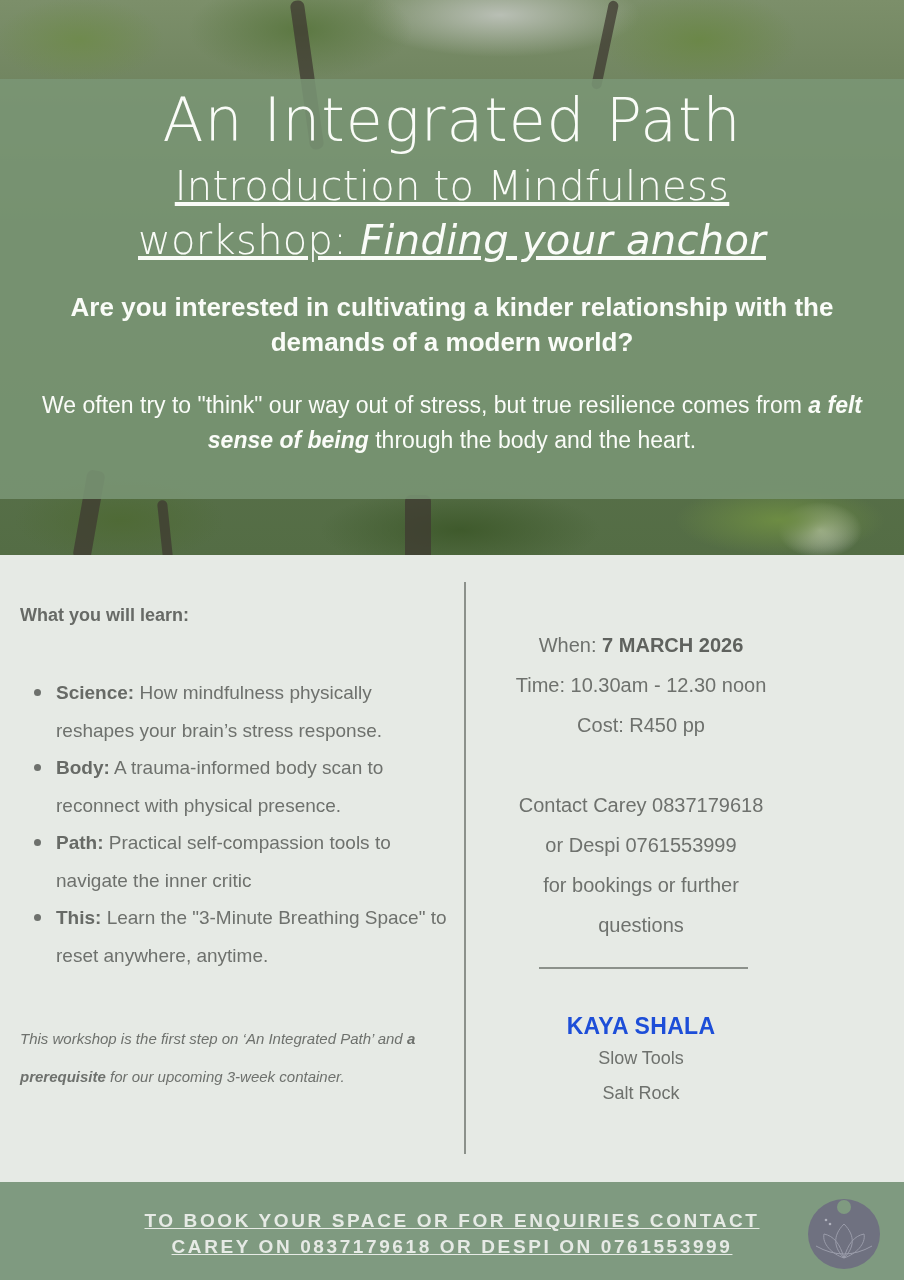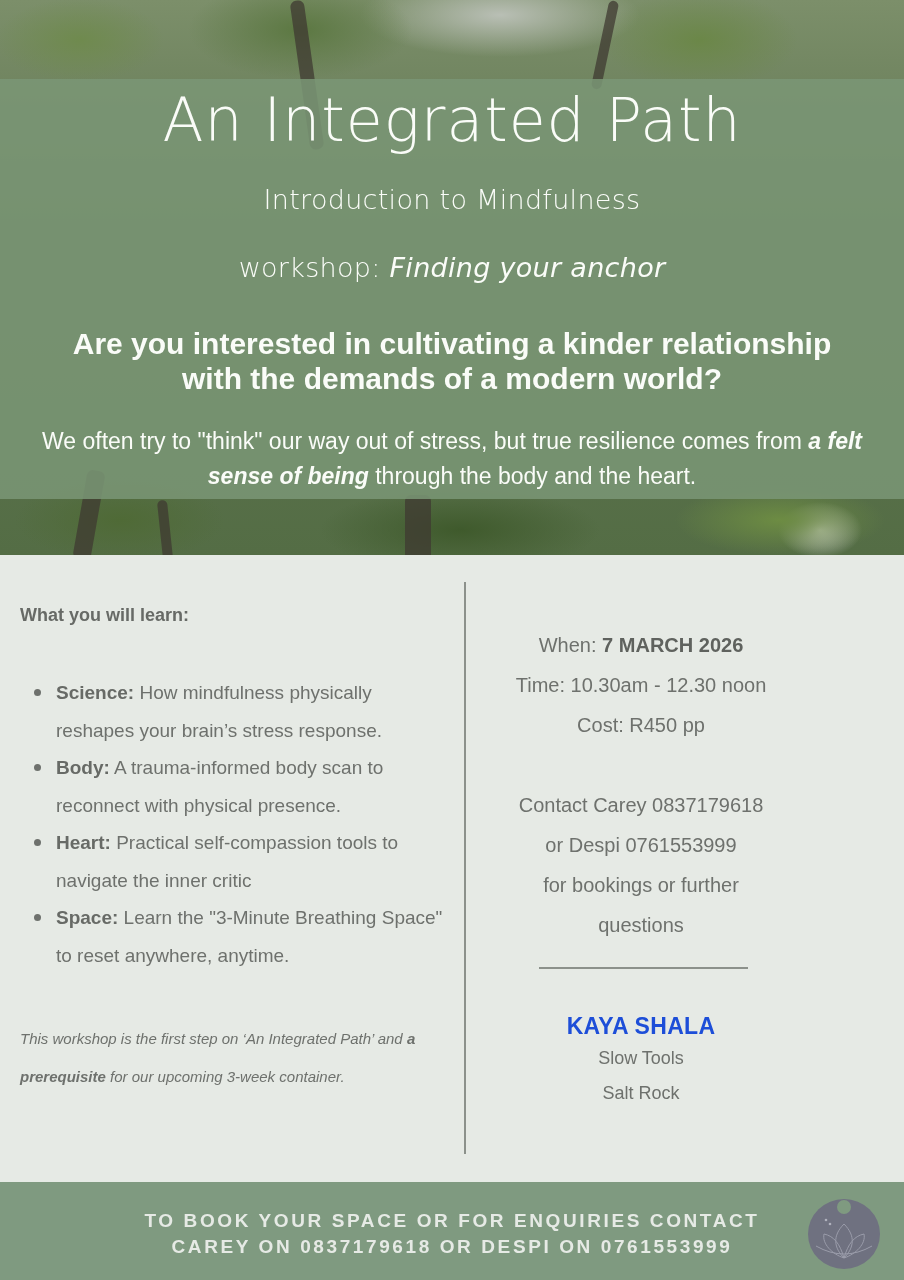--- a/index.html
+++ b/index.html
@@ -23,25 +23,25 @@
   .trunk { position: absolute; background: #3f3a32; border-radius: 6px; opacity: .75; }
   .overlay {
     position: absolute; left: 0; top: 79px; width: 904px; height: 420px;
     background: rgba(122, 150, 118, 0.86);
   }
   .hero-text { position: absolute; left: 0; top: 66px; width: 904px; text-align: center; color: #fafcf8; }
   .title {
     font-family: "DejaVu Sans", sans-serif; font-weight: 300; font-size: 60px;
     letter-spacing: 1px; margin-top: 16px; line-height: 76px;
   }
-  .subtitle { font-size: 27px; font-weight: 300; line-height: 52px; margin-top: 16px; letter-spacing: .3px; }
+  .subtitle { font-size: 40px; font-weight: 300; line-height: 52px; margin-top: 2px; letter-spacing: .3px; text-decoration: underline; }
   .subtitle em { font-style: italic; }
   .question {
-    font-family: "Liberation Sans", sans-serif; font-weight: bold; font-size: 30px;
-    line-height: 35px; margin: 32px auto 0; width: 800px;
+    font-family: "Liberation Sans", sans-serif; font-weight: bold; font-size: 26px;
+    line-height: 35px; margin: 24px auto 0; width: 800px;
   }
   .statement {
     font-family: "Liberation Sans", sans-serif; font-size: 23px; line-height: 35px;
     margin: 28px auto 0; width: 880px;
   }
   .statement b { font-style: italic; font-weight: bold; }
 
   
   .info { position: absolute; left: 0; top: 555px; width: 724px; height: 627px; background: #e6eae5; }
   .divider-v { position: absolute; left: 464px; top: 27px; width: 2px; height: 572px; background: #8c918b; }
@@ -63,21 +63,21 @@
   .divider-h { width: 209px; height: 1.5px; background: #8c918b; margin: 22px auto 0 83px; }
   .venue { margin-top: 42px; }
   .venue-name { font-weight: bold; font-size: 23px; color: #1d4ed8; line-height: 30px; letter-spacing: .3px; }
   .venue .line { font-size: 18px; line-height: 35px; }
 
   
   .footer { position: absolute; left: 0; top: 1182px; width: 904px; height: 98px; background: #7f9a80; }
   .footer-text {
     position: absolute; left: 0; top: 26px; width: 904px; text-align: center; color: #e6eae5;
     font-family: "Liberation Sans", sans-serif; font-weight: bold; font-size: 19px;
-    letter-spacing: 2.6px; line-height: 26px;
+    letter-spacing: 2.6px; line-height: 26px; text-decoration: underline;
   }
   .logo { position: absolute; left: 806px; top: 14px; width: 76px; height: 74px; }
 </style>
 </head>
 <body>
 
 <div class="hero">
   <div class="trunk" style="left:300px;top:0;width:14px;height:150px;transform:rotate(-8deg);"></div>
   <div class="trunk" style="left:600px;top:0;width:10px;height:90px;transform:rotate(12deg);"></div>
   <div class="trunk" style="left:80px;top:470px;width:18px;height:90px;transform:rotate(10deg);"></div>
@@ -96,22 +96,22 @@
 </div>
 
 <div class="info">
   <div class="divider-v"></div>
 
   <div class="left">
     <div class="learn-head">What you will learn:</div>
     <ul class="learn-list">
       <li><b>Science:</b><span> How mindfulness physically reshapes your brain’s stress response.</span></li>
       <li><b>Body:</b><span> A trauma-informed body scan to reconnect with physical presence.</span></li>
-      <li><b>Heart:</b><span> Practical self-compassion tools to navigate the inner critic</span></li>
-      <li><b>Space:</b><span> Learn the "3-Minute Breathing Space" to reset anywhere, anytime.</span></li>
+      <li><b>Path:</b><span> Practical self-compassion tools to navigate the inner critic</span></li>
+      <li><b>This:</b><span> Learn the "3-Minute Breathing Space" to reset anywhere, anytime.</span></li>
     </ul>
     <p class="note"><span>This workshop is the first step on ‘An Integrated Path’ and </span><b>a prerequisite</b><span> for our upcoming 3-week container.</span></p>
   </div>
 
   <div class="right">
     <div class="line"><span>When: </span><b>7 MARCH 2026</b></div>
     <div class="line">Time: 10.30am - 12.30 noon</div>
     <div class="line">Cost: R450 pp</div>
     <div class="contact">
       <div class="line">Contact Carey 0837179618</div>

